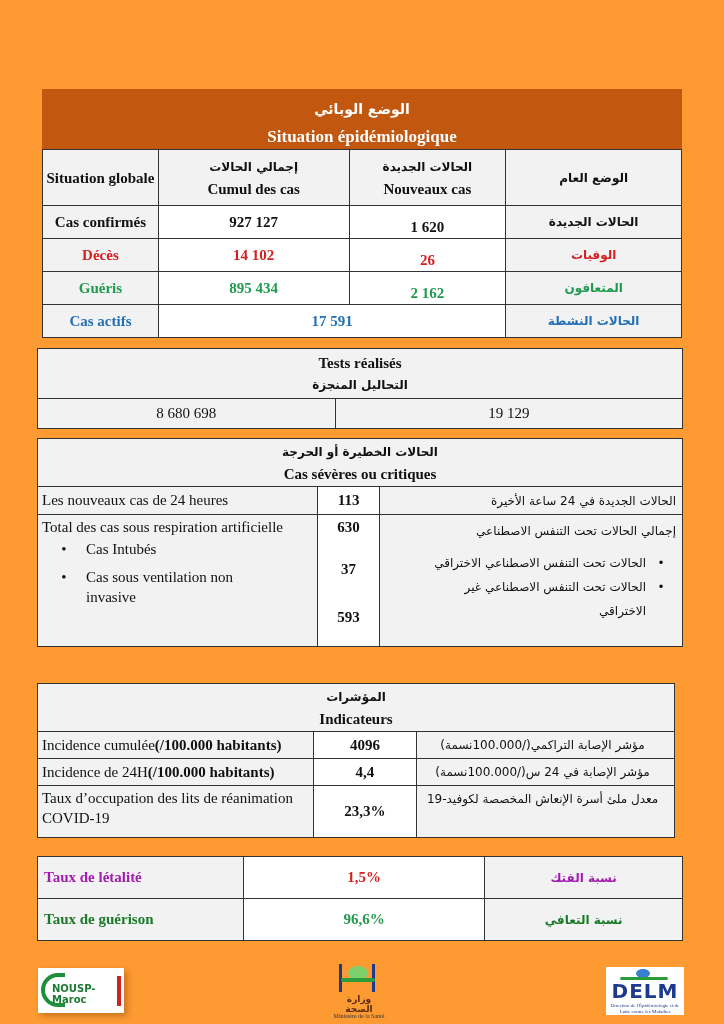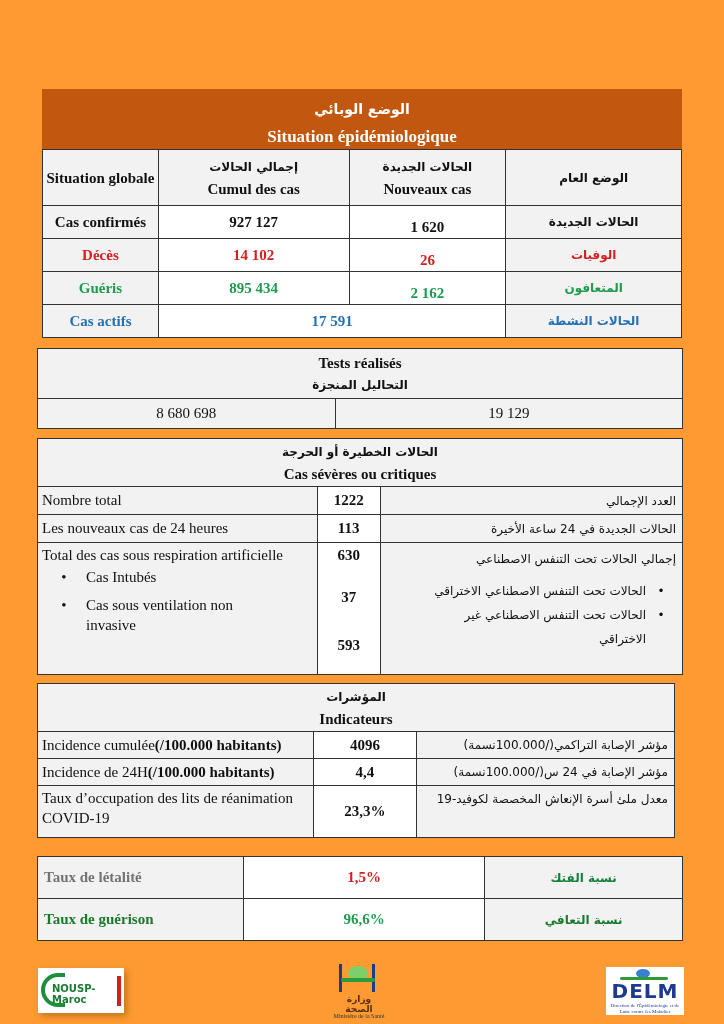--- a/index.html
+++ b/index.html
@@ -51,21 +51,21 @@
   #t3 .head td { height: 48px; line-height: 22px; }
   #t3 td.lbl { text-align: left; padding-left: 4px; }
   #t3 td.arlbl { text-align: right; padding-right: 6px; font-size: 12px; }
   #t3 td.val { background: #fff; font-weight: bold; font-size: 15px; }
 
   
   #t4 { left: 37px; top: 683px; width: 638px; font-size: 15px; }
   #t4 .head td { height: 48px; line-height: 22px; }
   #t4 td.lbl { text-align: left; padding-left: 4px; }
   #t4 td.lbl small { font-size: 15px; font-weight: bold; }
-  #t4 td.arlbl { text-align: right; padding-right: 6px; font-size: 12px; }
+  #t4 td.arlbl { text-align: center; padding-right: 6px; font-size: 12px; }
   #t4 td.val { background: #fff; font-weight: bold; font-size: 15px; }
 
   
   #t5 { left: 37px; top: 856px; width: 646px; font-size: 15px; }
   #t5 td { height: 42px; font-weight: bold; }
   #t5 td.lbl { text-align: left; padding-left: 6px; }
 
   .darkgreen { color: #1a7a2a; }
 
   
@@ -165,25 +165,20 @@
       <col style="width:303px">
     </colgroup>
   <tbody>
       <tr class="head">
     <td colspan="3">
       <div class="ar bold" style="font-size:12px">الحالات الخطيرة أو الحرجة</div>
       <div class="bold">Cas sévères ou critiques</div>
     </td>
   </tr>
   <tr style="height:28px">
-    <td class="lbl">Nombre total</td>
-    <td class="val">1222</td>
-    <td class="ar arlbl">العدد الإجمالي</td>
-  </tr>
-  <tr style="height:28px">
     <td class="lbl">Les nouveaux cas de 24 heures</td>
     <td class="val">113</td>
     <td class="ar arlbl">الحالات الجديدة في 24 ساعة الأخيرة</td>
   </tr>
   <tr style="height:132px">
     <td class="lbl" style="vertical-align:top; line-height:20px; padding-top:2px">
       <div>Total des cas sous respiration artificielle</div>
       <div style="display:flex; margin-top:2px">
         <span style="width:44px; text-align:center">•</span>
         <span>Cas Intubés</span>
@@ -245,23 +240,23 @@
   </table>
 
 <table id="t5">
   <colgroup>
       <col style="width:206px">
       <col style="width:242px">
       <col style="width:198px">
     </colgroup>
   <tbody>
       <tr>
-    <td class="lbl" style="color:#737373">Taux de létalité</td>
+    <td class="lbl" style="color:#a21caf">Taux de létalité</td>
     <td class="white red">1,5%</td>
-    <td class="ar" style="color:#15803d; font-size:12px">نسبة الفتك</td>
+    <td class="ar" style="color:#a21caf; font-size:12px">نسبة الفتك</td>
   </tr>
   <tr>
     <td class="lbl darkgreen">Taux de guérison</td>
     <td class="white green">96,6%</td>
     <td class="ar darkgreen" style="font-size:12px">نسبة التعافي</td>
   </tr>
 </tbody>
   </table>
 
 <div id="logo1" class="abs">

